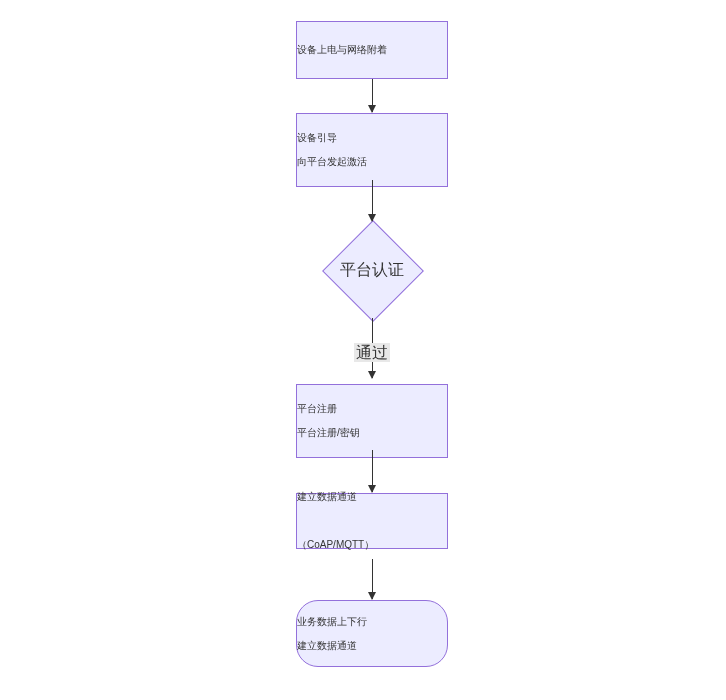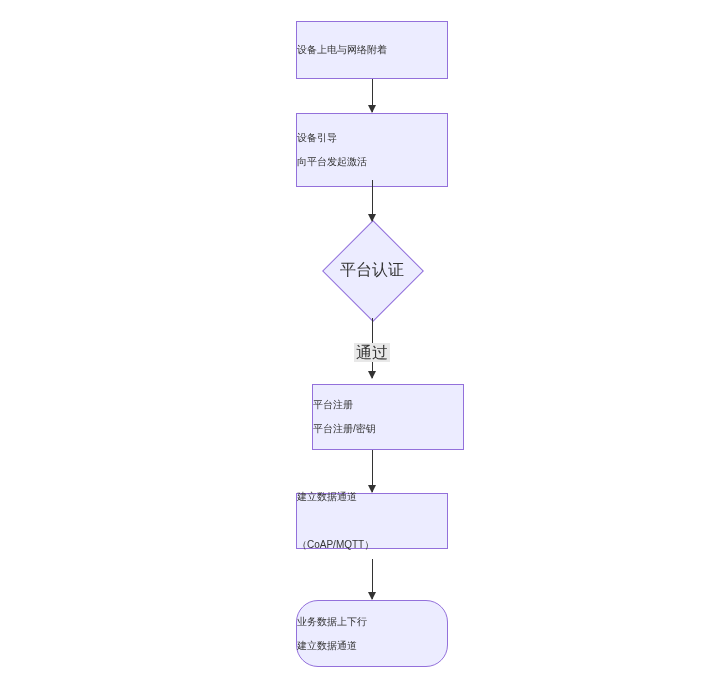--- a/index.html
+++ b/index.html
@@ -22,21 +22,21 @@
     display: flex;
     flex-direction: column;
     justify-content: center;
     align-items: flex-start;
     font-size: 10px;
     line-height: 24px;
     text-align: center;
   }
   .n0 { top: 21px;  height: 58px; }
   .n1 { top: 113px; height: 74px; }
-  .n3 { top: 384px; height: 66px; margin-left: 16px; }
+  .n3 { top: 384px; height: 74px; }
   .n4 { top: 493px; height: 56px; gap: 24px; }
   .n5 { top: 600px; height: 67px; border-radius: 22px; }
 
   .edge {
     position: absolute;
     left: 372px;
     width: 0;
     border-left: 1px solid var(--edge, #333333);
     z-index: 1;
   }

